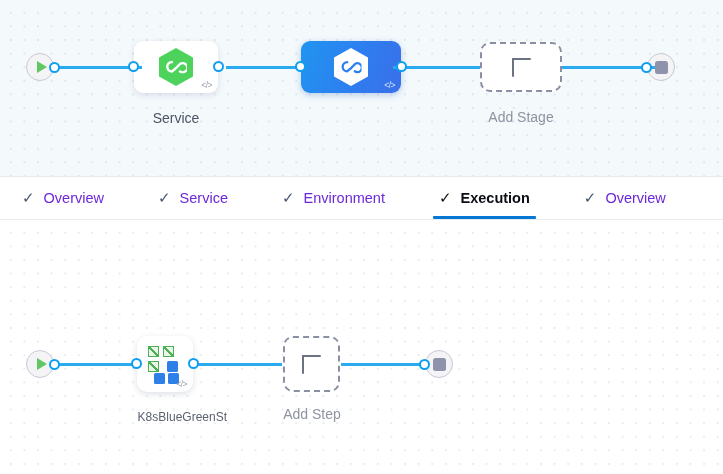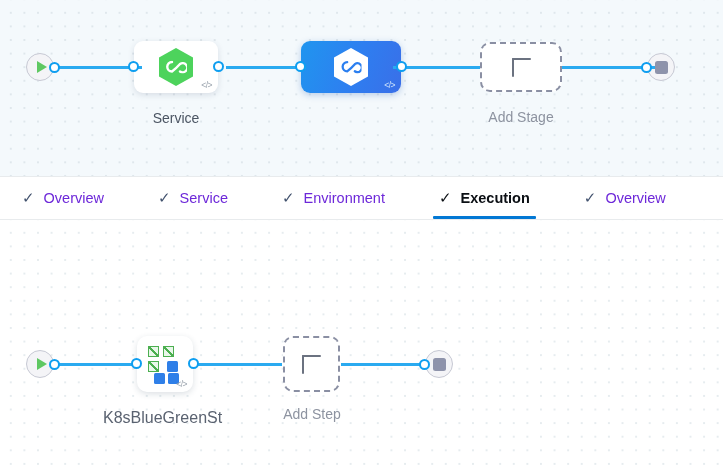--- a/index.html
+++ b/index.html
@@ -119,22 +119,22 @@
   .plus-v{position:absolute;width:2px;height:19px;background:#6b7280;border-radius:1px;}
   .plus-wrap{position:relative;width:19px;height:19px;}
 
   
   .node-label{
     position:absolute;text-align:center;
     font-size:14px;color:#4b5563;white-space:nowrap;
   }
   .node-label.muted{color:#8d93a0;}
   .step-label{
-    position:absolute;text-align:left;width:124px;
-    font-size:16px;color:#5a6270;line-height:19px;
+    position:absolute;text-align:right;width:124px;
+    font-size:12px;color:#5a6270;line-height:19px;
   }
 
   
   .step-card{
     width:56px;height:56px;border-radius:10px;background:#ffffff;
     box-shadow:0 2px 6px rgba(40,60,90,.16);
     position:relative;
     display:flex;align-items:center;justify-content:center;
   }
   .k8sicon{position:relative;width:34px;height:36px;}

